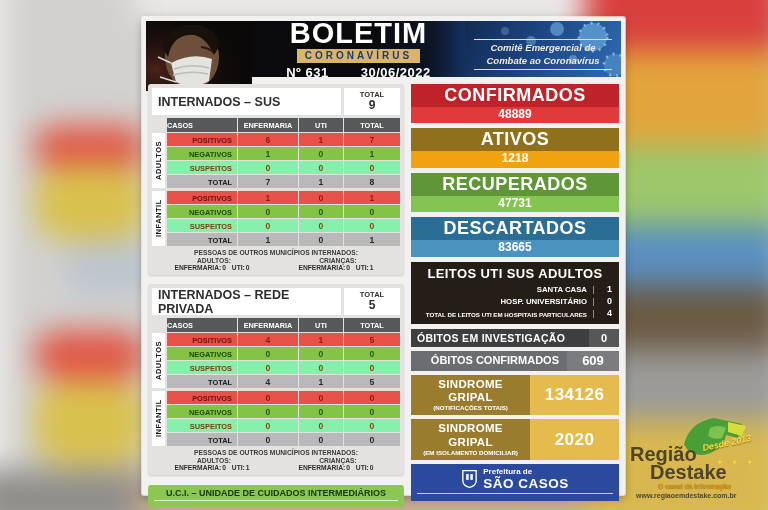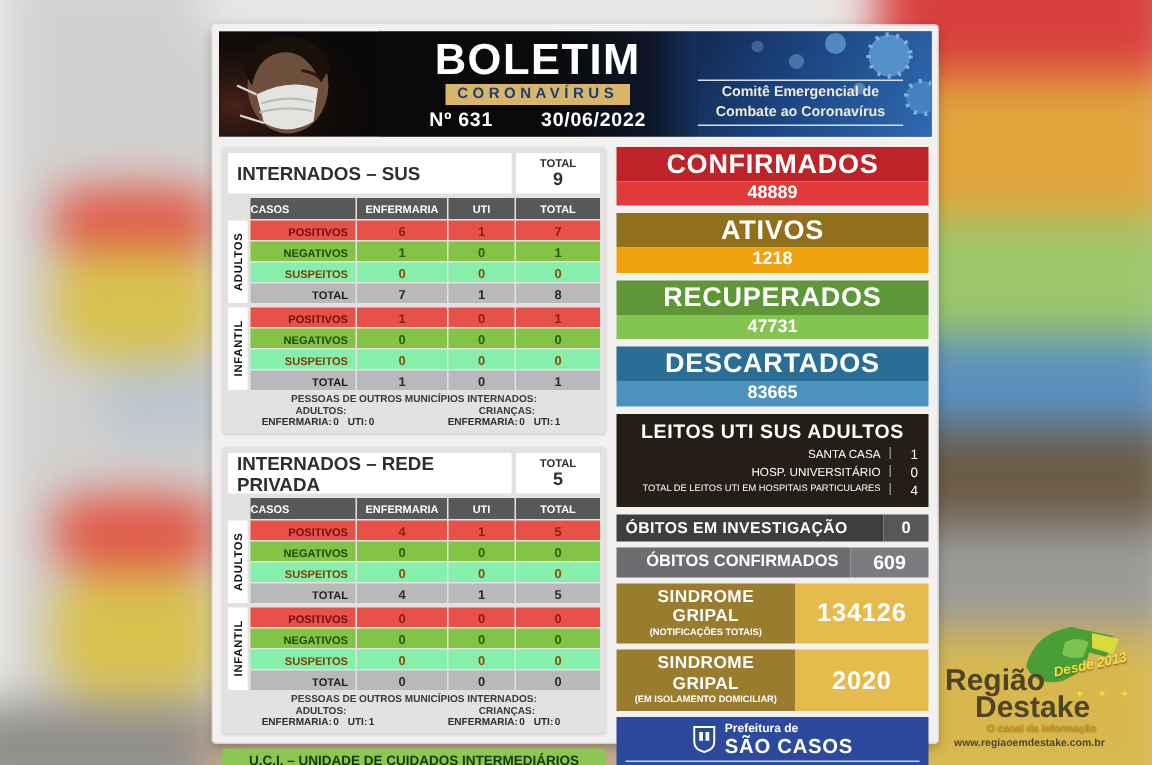--- a/index.html
+++ b/index.html
@@ -10,30 +10,30 @@
   .bg{position:absolute;inset:0;overflow:hidden;}
   .bg-blur{position:absolute;inset:-25px;filter:blur(15px);}
   .blob{position:absolute;border-radius:30%;}
 
   
   .card{position:absolute;left:142px;top:17px;width:483px;height:478px;
         background:#f2f1ef;border-radius:2px;box-sizing:border-box;padding:4px;
         box-shadow:0 0 0 1px rgba(255,255,255,.65),0 3px 8px rgba(0,0,0,.3);}
 
   
-  .hdr{height:70px;display:flex;background:#0a0a0c;margin-bottom:4px;}
+  .hdr{height:56px;display:flex;background:#0a0a0c;margin-bottom:4px;}
   .photo{width:106px;height:70px;flex:none;}
   .hdr-center{flex:1;display:flex;flex-direction:column;align-items:center;justify-content:center;
               background:linear-gradient(90deg,#0a0a0c 55%,#0d1527 85%,#14325e 100%);}
   .hdr-title{color:#fff;font-weight:bold;font-size:29px;line-height:1;letter-spacing:1px;}
   .hdr-badge{margin-top:1px;background:#d8b569;color:#1d3c78;font-size:10px;font-weight:bold;
              letter-spacing:3px;padding:1px 8px;line-height:1.2;}
   .hdr-num{margin-top:2px;color:#fff;font-weight:bold;font-size:13px;letter-spacing:.5px;display:flex;gap:32px;}
-  .hdr-right{width:156px;flex:none;position:relative;display:flex;align-items:flex-end;
-             padding-bottom:7px;background:linear-gradient(115deg,#122a52 0%,#1d4684 45%,#2f6ab2 100%);overflow:hidden;}
+  .hdr-right{width:156px;flex:none;position:relative;display:flex;align-items:flex-end;justify-content:center;
+             padding-bottom:7px;background:linear-gradient(115deg,#122a52 0%,#1d4684 45%,#2f6ab2 100%);overflow:hidden;font-style:italic;}
   .virus-layer{position:absolute;inset:0;}
   .committee{position:relative;width:88%;text-align:center;color:#f0ead8;font-weight:bold;font-size:9.5px;
              line-height:1.3;border-top:1px solid #d8e0ec;border-bottom:1px solid #d8e0ec;padding:2px 0;}
 
   
   .cols{display:flex;gap:7px;padding:3px 2px 0 2px;}
   .colL{width:256px;flex:none;display:flex;flex-direction:column;}
   .colR{flex:1;display:flex;flex-direction:column;}
 
   
@@ -76,21 +76,21 @@
   .stat-title{font-size:18px;font-weight:bold;letter-spacing:.5px;padding:1px 0;line-height:1.15;}
   .stat-value{font-size:12px;font-weight:bold;padding:1px 0 2px;line-height:1.15;}
   .st-conf .stat-title{background:#bd2328;} .st-conf .stat-value{background:#e03a3a;}
   .st-ativ .stat-title{background:#91701c;} .st-ativ .stat-value{background:#f0a30e;}
   .st-recu .stat-title{background:#5f9638;} .st-recu .stat-value{background:#84c451;}
   .st-desc .stat-title{background:#2b6e95;} .st-desc .stat-value{background:#4b93bf;}
 
   
   .leitos{background:#241e17;color:#fff;padding:4px 7px 5px;margin-bottom:5px;}
   .leitos-title{text-align:center;font-size:13px;font-weight:bold;letter-spacing:.4px;margin-bottom:2px;}
-  .lrow{display:flex;align-items:flex-start;justify-content:flex-end;gap:6px;font-size:7.8px;font-weight:normal;padding:1px 0;}
+  .lrow{display:flex;align-items:flex-end;justify-content:flex-end;gap:6px;font-size:7.8px;font-weight:bold;padding:1px 0;}
   .lrow .sep{width:1px;height:8px;background:#8a8a8a;}
   .lrow .lv{width:12px;text-align:right;font-size:9px;}
   .lrow-small{font-size:6.2px;}
 
   
   .obito{display:flex;align-items:stretch;margin-bottom:4px;color:#fff;font-weight:bold;}
   .ob-label1{background:#3e3e40;padding:3px 6px;font-size:10.5px;flex:1;letter-spacing:.3px;}
   .ob-val1{background:#57575a;width:30px;text-align:center;font-size:11px;padding:3px 0;}
   .ob-label2{background:#6c6d70;font-size:11px;text-align:right;flex:1;padding:3.5px 8px;}
   .ob-val2{background:#7b7c7f;width:52px;text-align:center;font-size:13px;padding:2.5px 0;}

